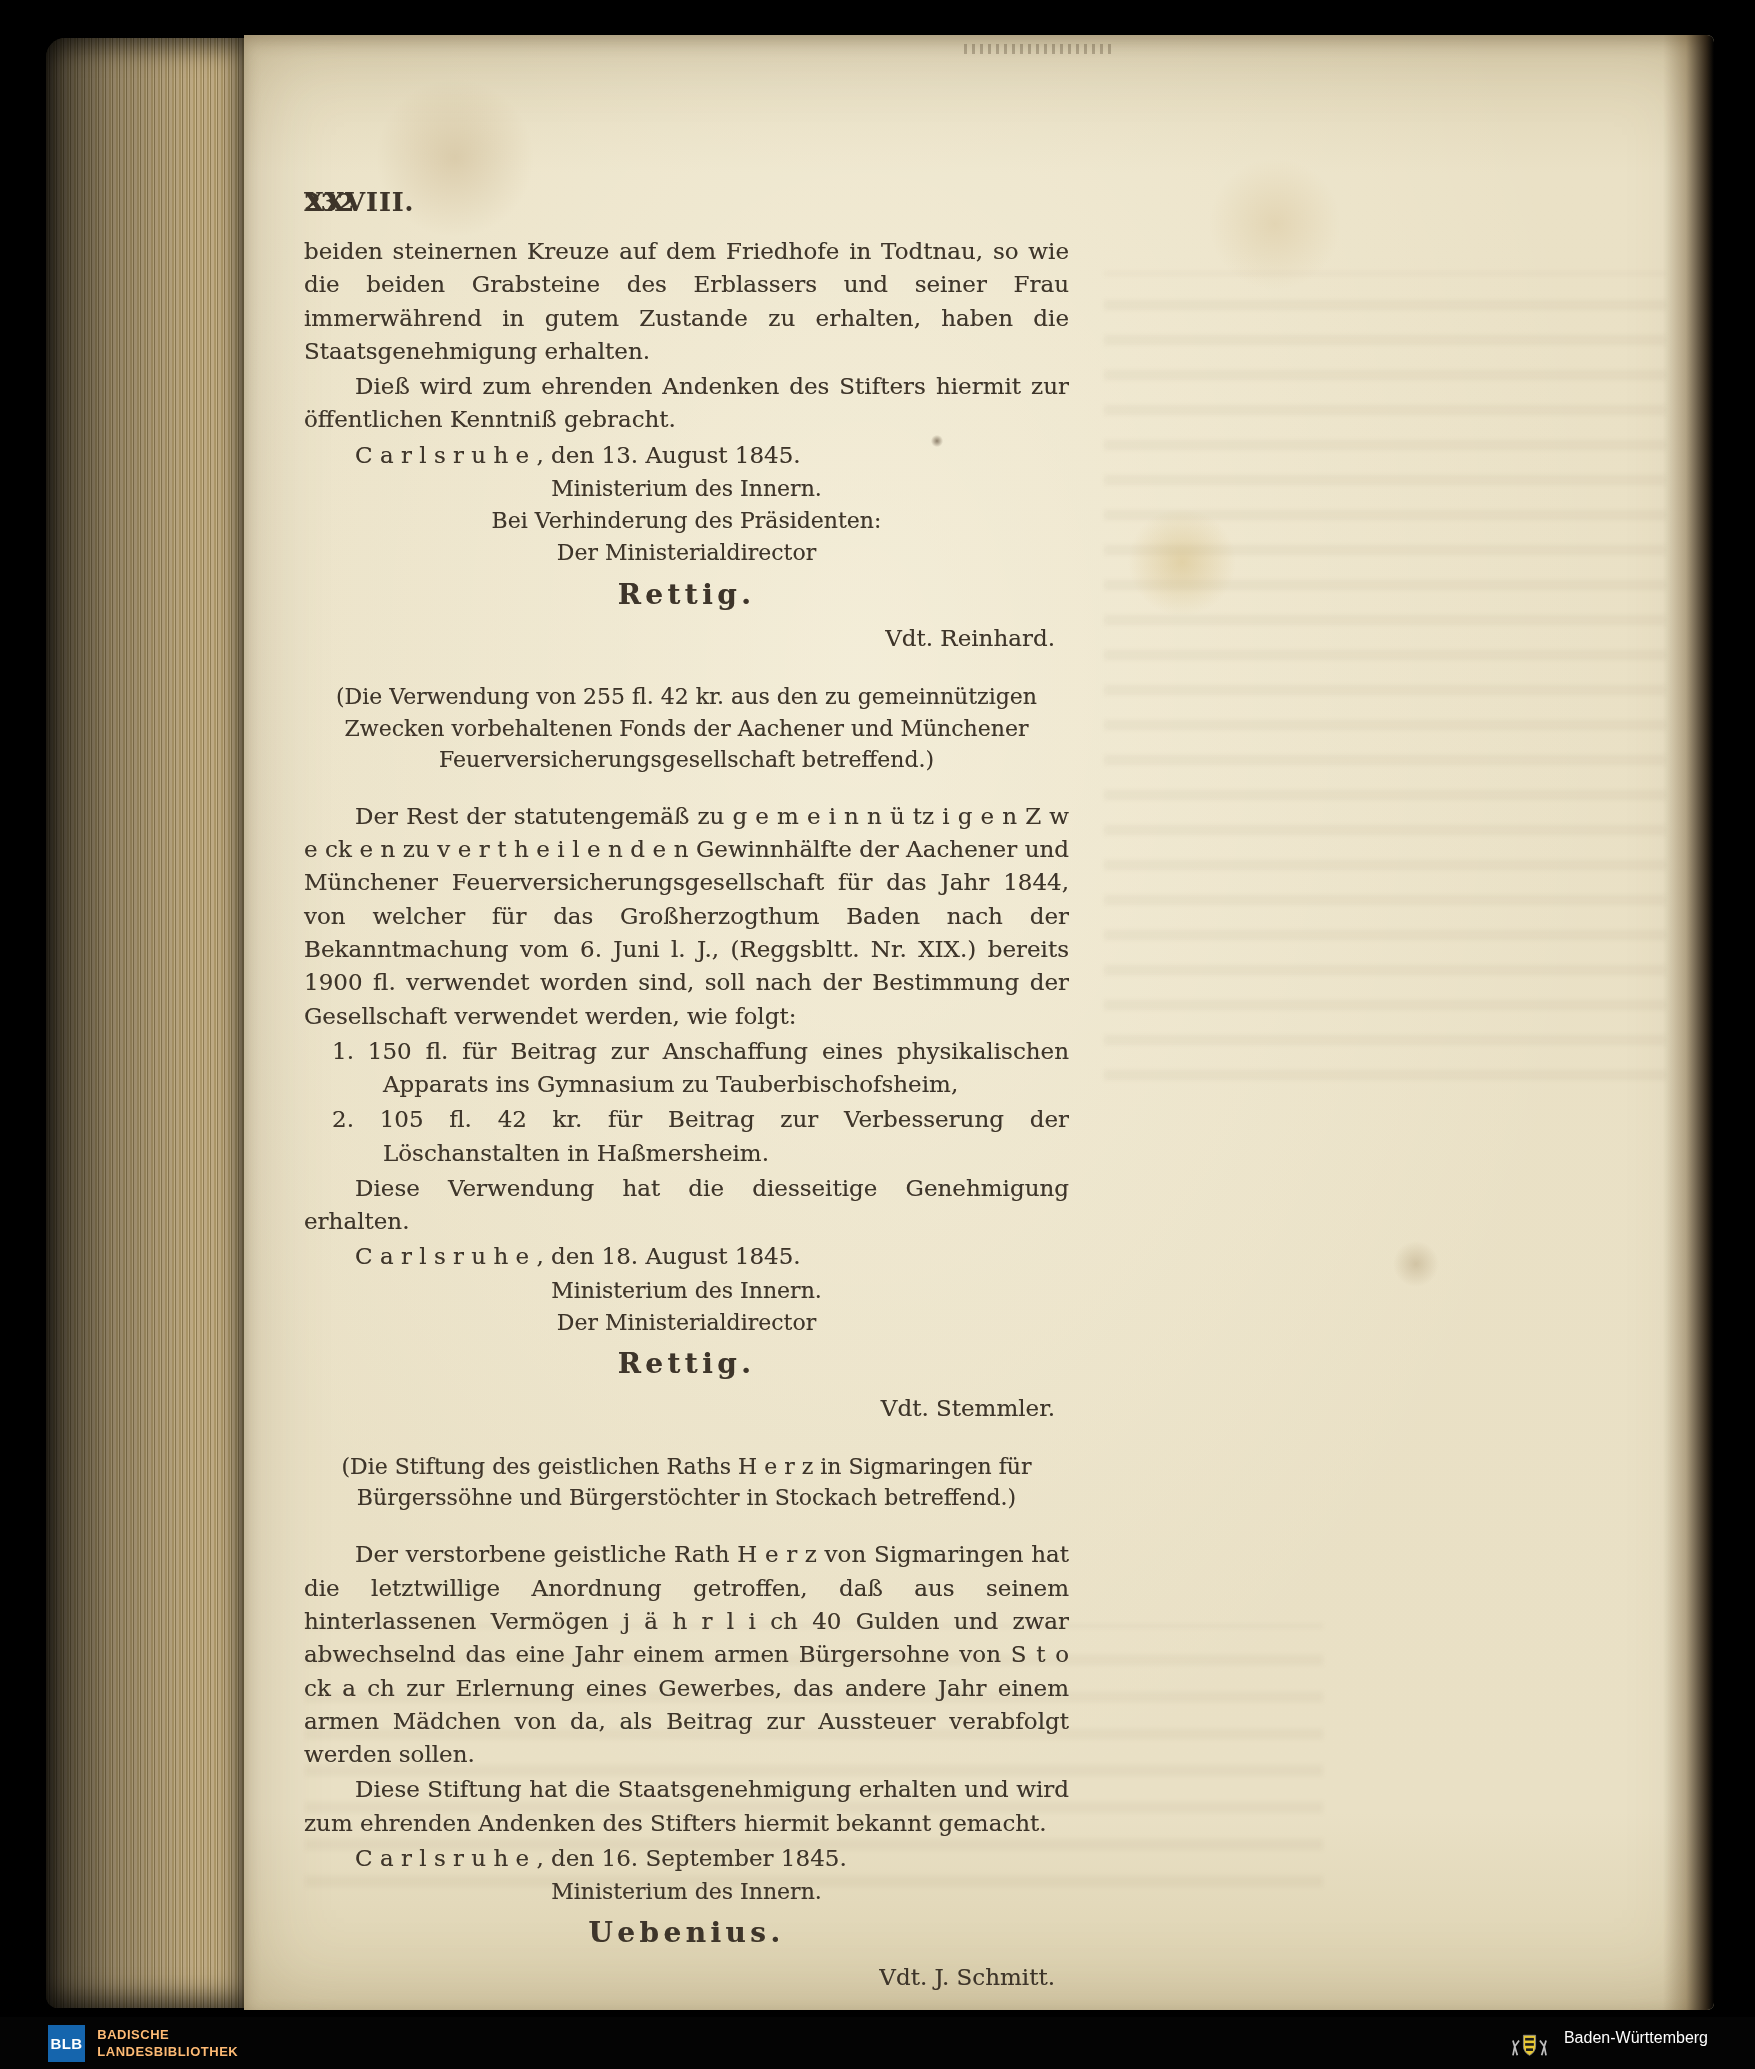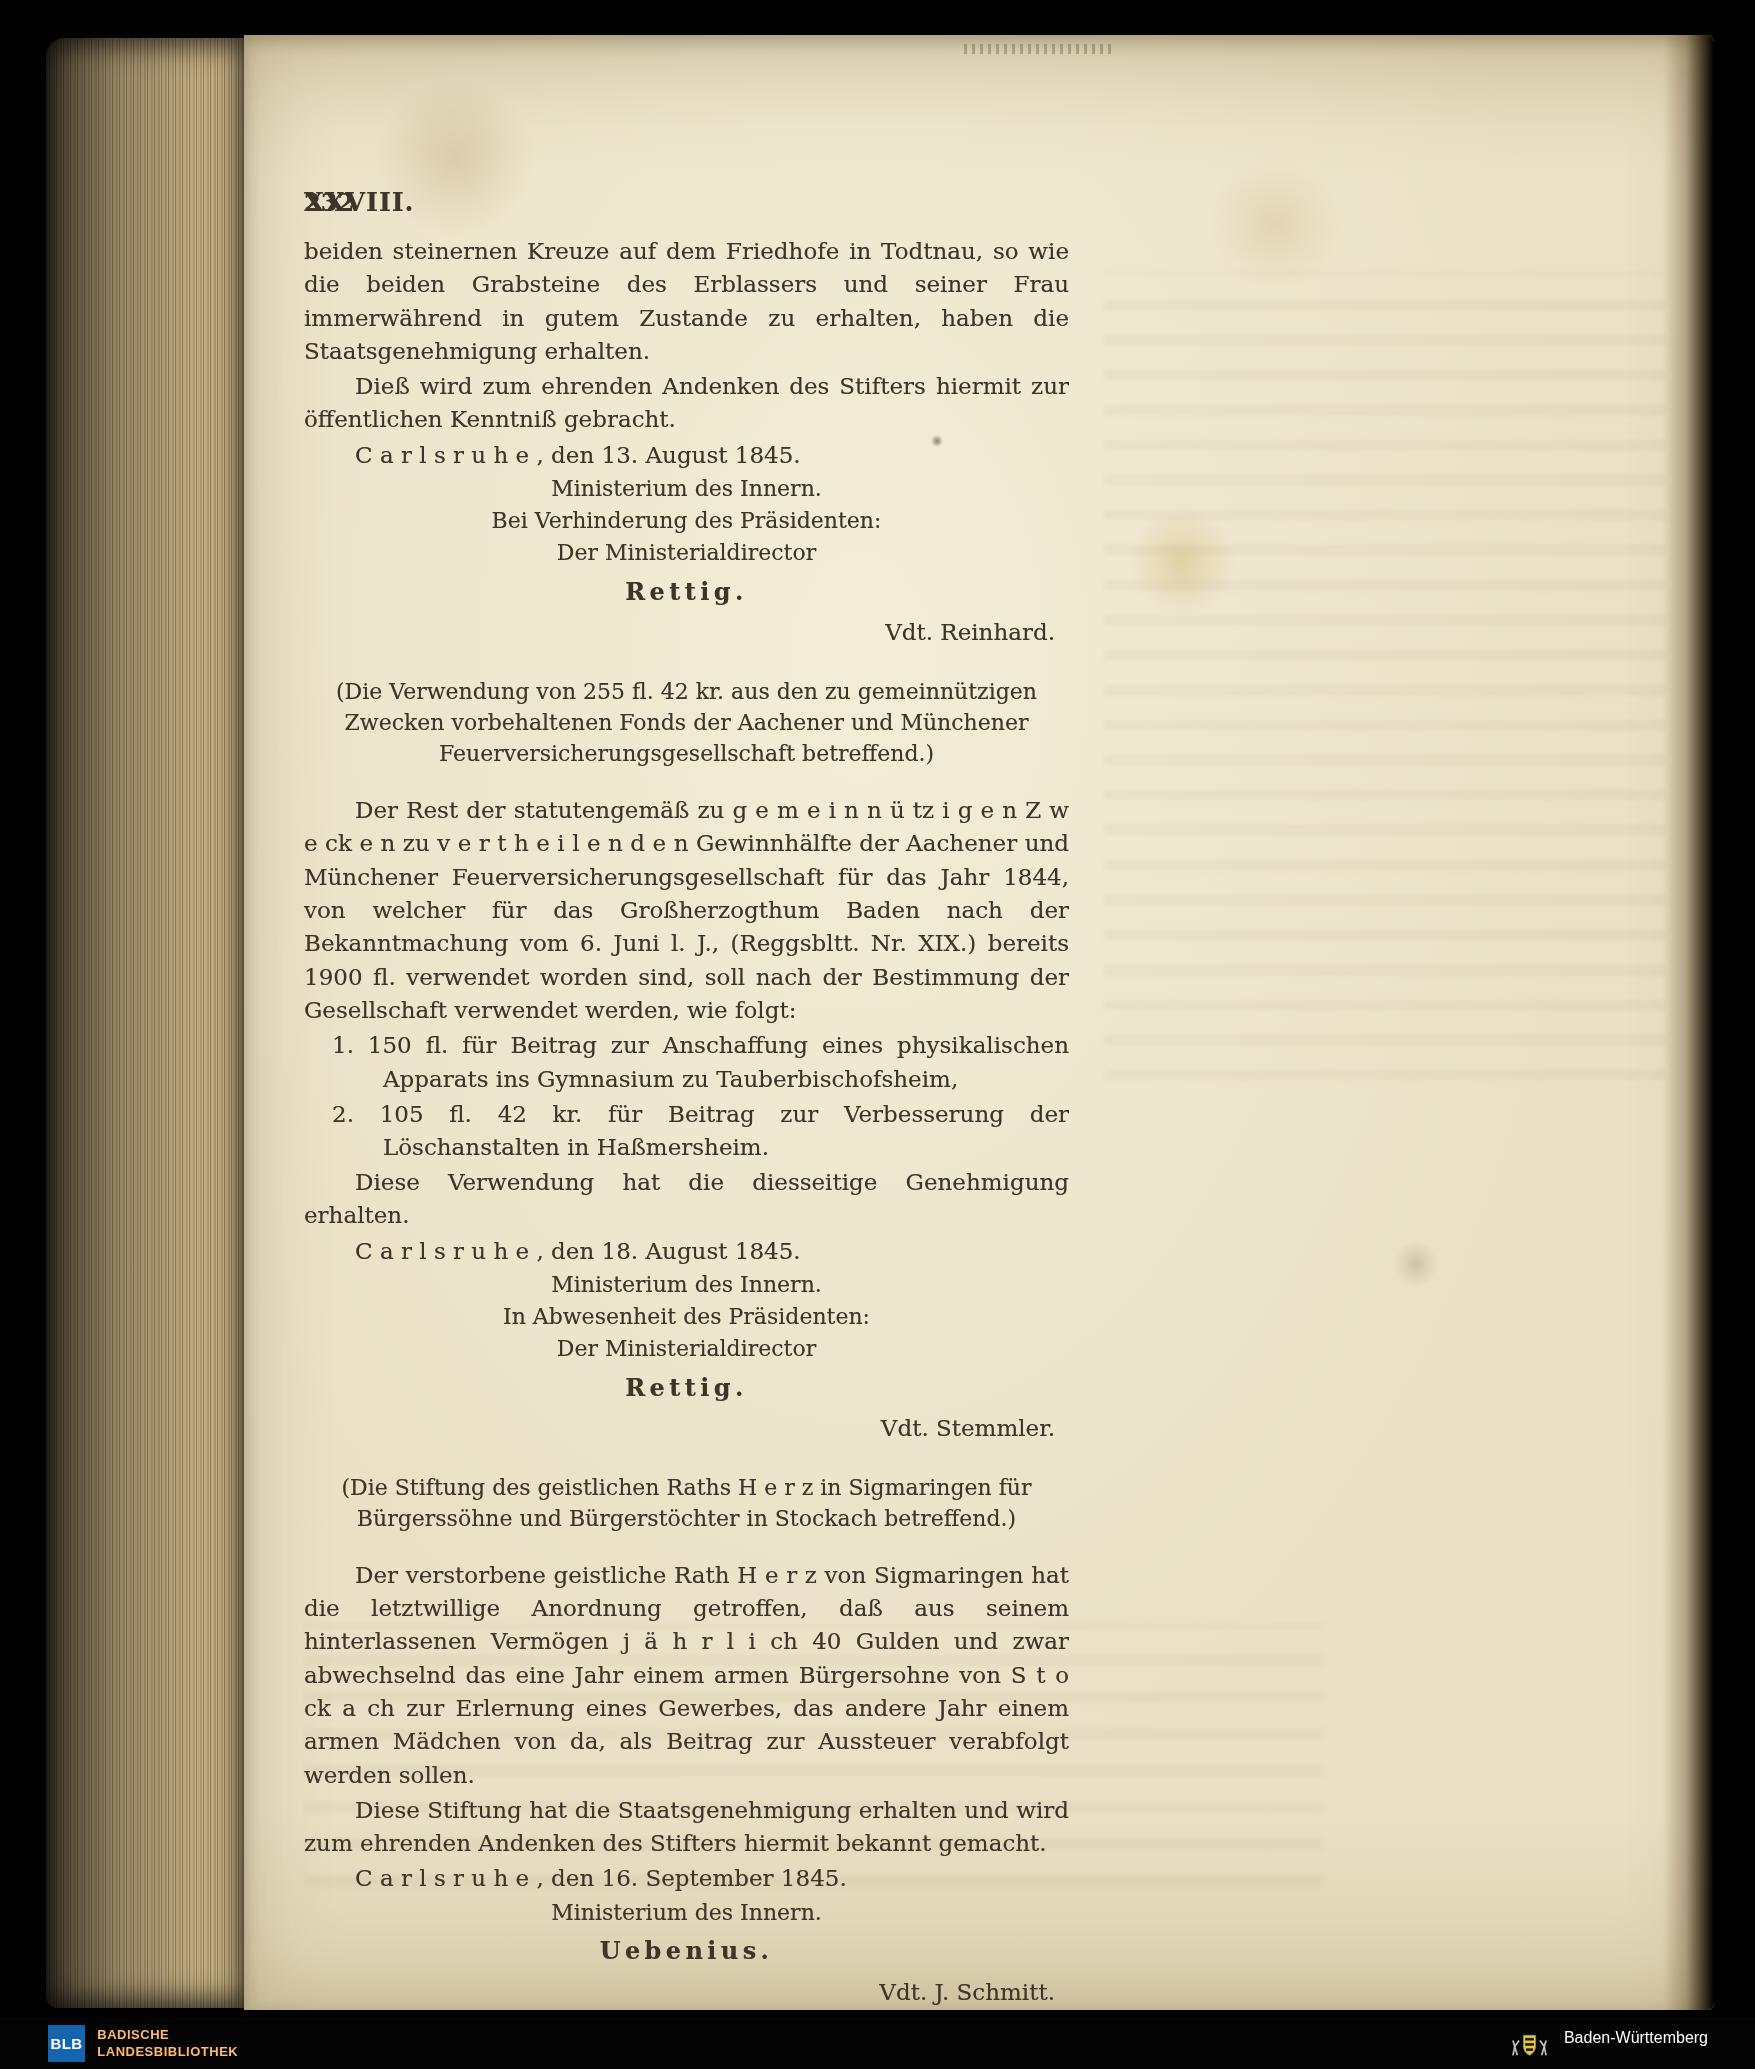--- a/index.html
+++ b/index.html
@@ -86,21 +86,21 @@
   }
   .page-number {
     position:absolute; left:0; top:1.8px;
     font-size:24px; letter-spacing:0;
   }
 
   .sec { margin:0 0 1.8px; }
   .sec-p-cont { text-align:justify; }
   .sec-p      { text-align:justify; text-indent:51px; }
   .sec-center { text-align:center; font-size:22px; line-height:1.38; }
-  .sec-sign   { text-align:center; font-weight:700; letter-spacing:4.4px; font-size:24px; margin:6.1px 0 2.6px; }
+  .sec-sign   { text-align:center; font-weight:700; letter-spacing:4.4px; font-size:28px; margin:6.1px 0 2.6px; }
   .sec-right  { text-align:right; padding-right:14px; margin:7px 0 23px; }
   .sec-note   { text-align:center; font-size:22px; line-height:1.42; margin:26px 10.5px 24.6px; }
   .sec-li     { text-align:justify; padding-left:79px; text-indent:-51px; }
 
   
   .footer {
     position:absolute; left:0; bottom:0;
     width:1756px; height:53px;
     background:#040404;
     display:flex; align-items:center; justify-content:space-between;
@@ -148,21 +148,20 @@
           <div class="sec sec-center">Der Ministerialdirector</div>
           <div class="sec sec-sign">Rettig.</div>
           <div class="sec sec-right">Vdt. Reinhard.</div>
           <div class="sec sec-note">(Die Verwendung von 255 fl. 42 kr. aus den zu gemeinnützigen Zwecken vorbehaltenen Fonds der Aachener und Münchener Feuerversicherungsgesellschaft betreffend.)</div>
           <div class="sec sec-p">Der Rest der statutengemäß zu g e m e i n n ü tz i g e n Z w e ck e n zu v e r t h e i l e n d e n Gewinnhälfte der Aachener und Münchener Feuerversicherungsgesellschaft für das Jahr 1844, von welcher für das Großherzogthum Baden nach der Bekanntmachung vom 6. Juni l. J., (Reggsbltt. Nr. XIX.) bereits 1900 fl. verwendet worden sind, soll nach der Bestimmung der Gesellschaft verwendet werden, wie folgt:</div>
           <div class="sec sec-li">1. 150 fl. für Beitrag zur Anschaffung eines physikalischen Apparats ins Gymnasium zu Tauberbischofsheim,</div>
           <div class="sec sec-li">2. 105 fl. 42 kr. für Beitrag zur Verbesserung der Löschanstalten in Haßmersheim.</div>
           <div class="sec sec-p">Diese Verwendung hat die diesseitige Genehmigung erhalten.</div>
           <div class="sec sec-p">C a r l s r u h e , den 18. August 1845.</div>
           <div class="sec sec-center">Ministerium des Innern.</div>
-          <div class="sec sec-center">In Abwesenheit des Präsidenten:</div>
           <div class="sec sec-center">Der Ministerialdirector</div>
           <div class="sec sec-sign">Rettig.</div>
           <div class="sec sec-right">Vdt. Stemmler.</div>
           <div class="sec sec-note">(Die Stiftung des geistlichen Raths H e r z in Sigmaringen für Bürgerssöhne und Bürgerstöchter in Stockach betreffend.)</div>
           <div class="sec sec-p">Der verstorbene geistliche Rath H e r z von Sigmaringen hat die letztwillige Anordnung getroffen, daß aus seinem hinterlassenen Vermögen j ä h r l i ch 40 Gulden und zwar abwechselnd das eine Jahr einem armen Bürgersohne von S t o ck a ch zur Erlernung eines Gewerbes, das andere Jahr einem armen Mädchen von da, als Beitrag zur Aussteuer verabfolgt werden sollen.</div>
           <div class="sec sec-p">Diese Stiftung hat die Staatsgenehmigung erhalten und wird zum ehrenden Andenken des Stifters hiermit bekannt gemacht.</div>
           <div class="sec sec-p">C a r l s r u h e , den 16. September 1845.</div>
           <div class="sec sec-center">Ministerium des Innern.</div>
           <div class="sec sec-sign">Uebenius.</div>
           <div class="sec sec-right">Vdt. J. Schmitt.</div>

